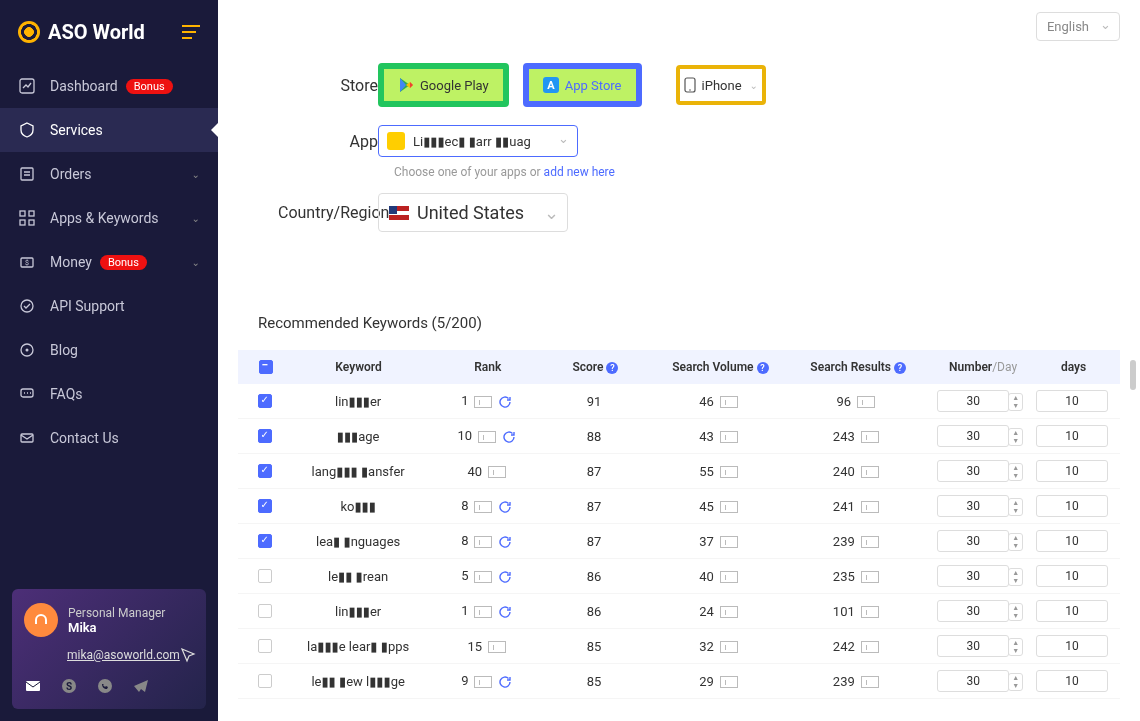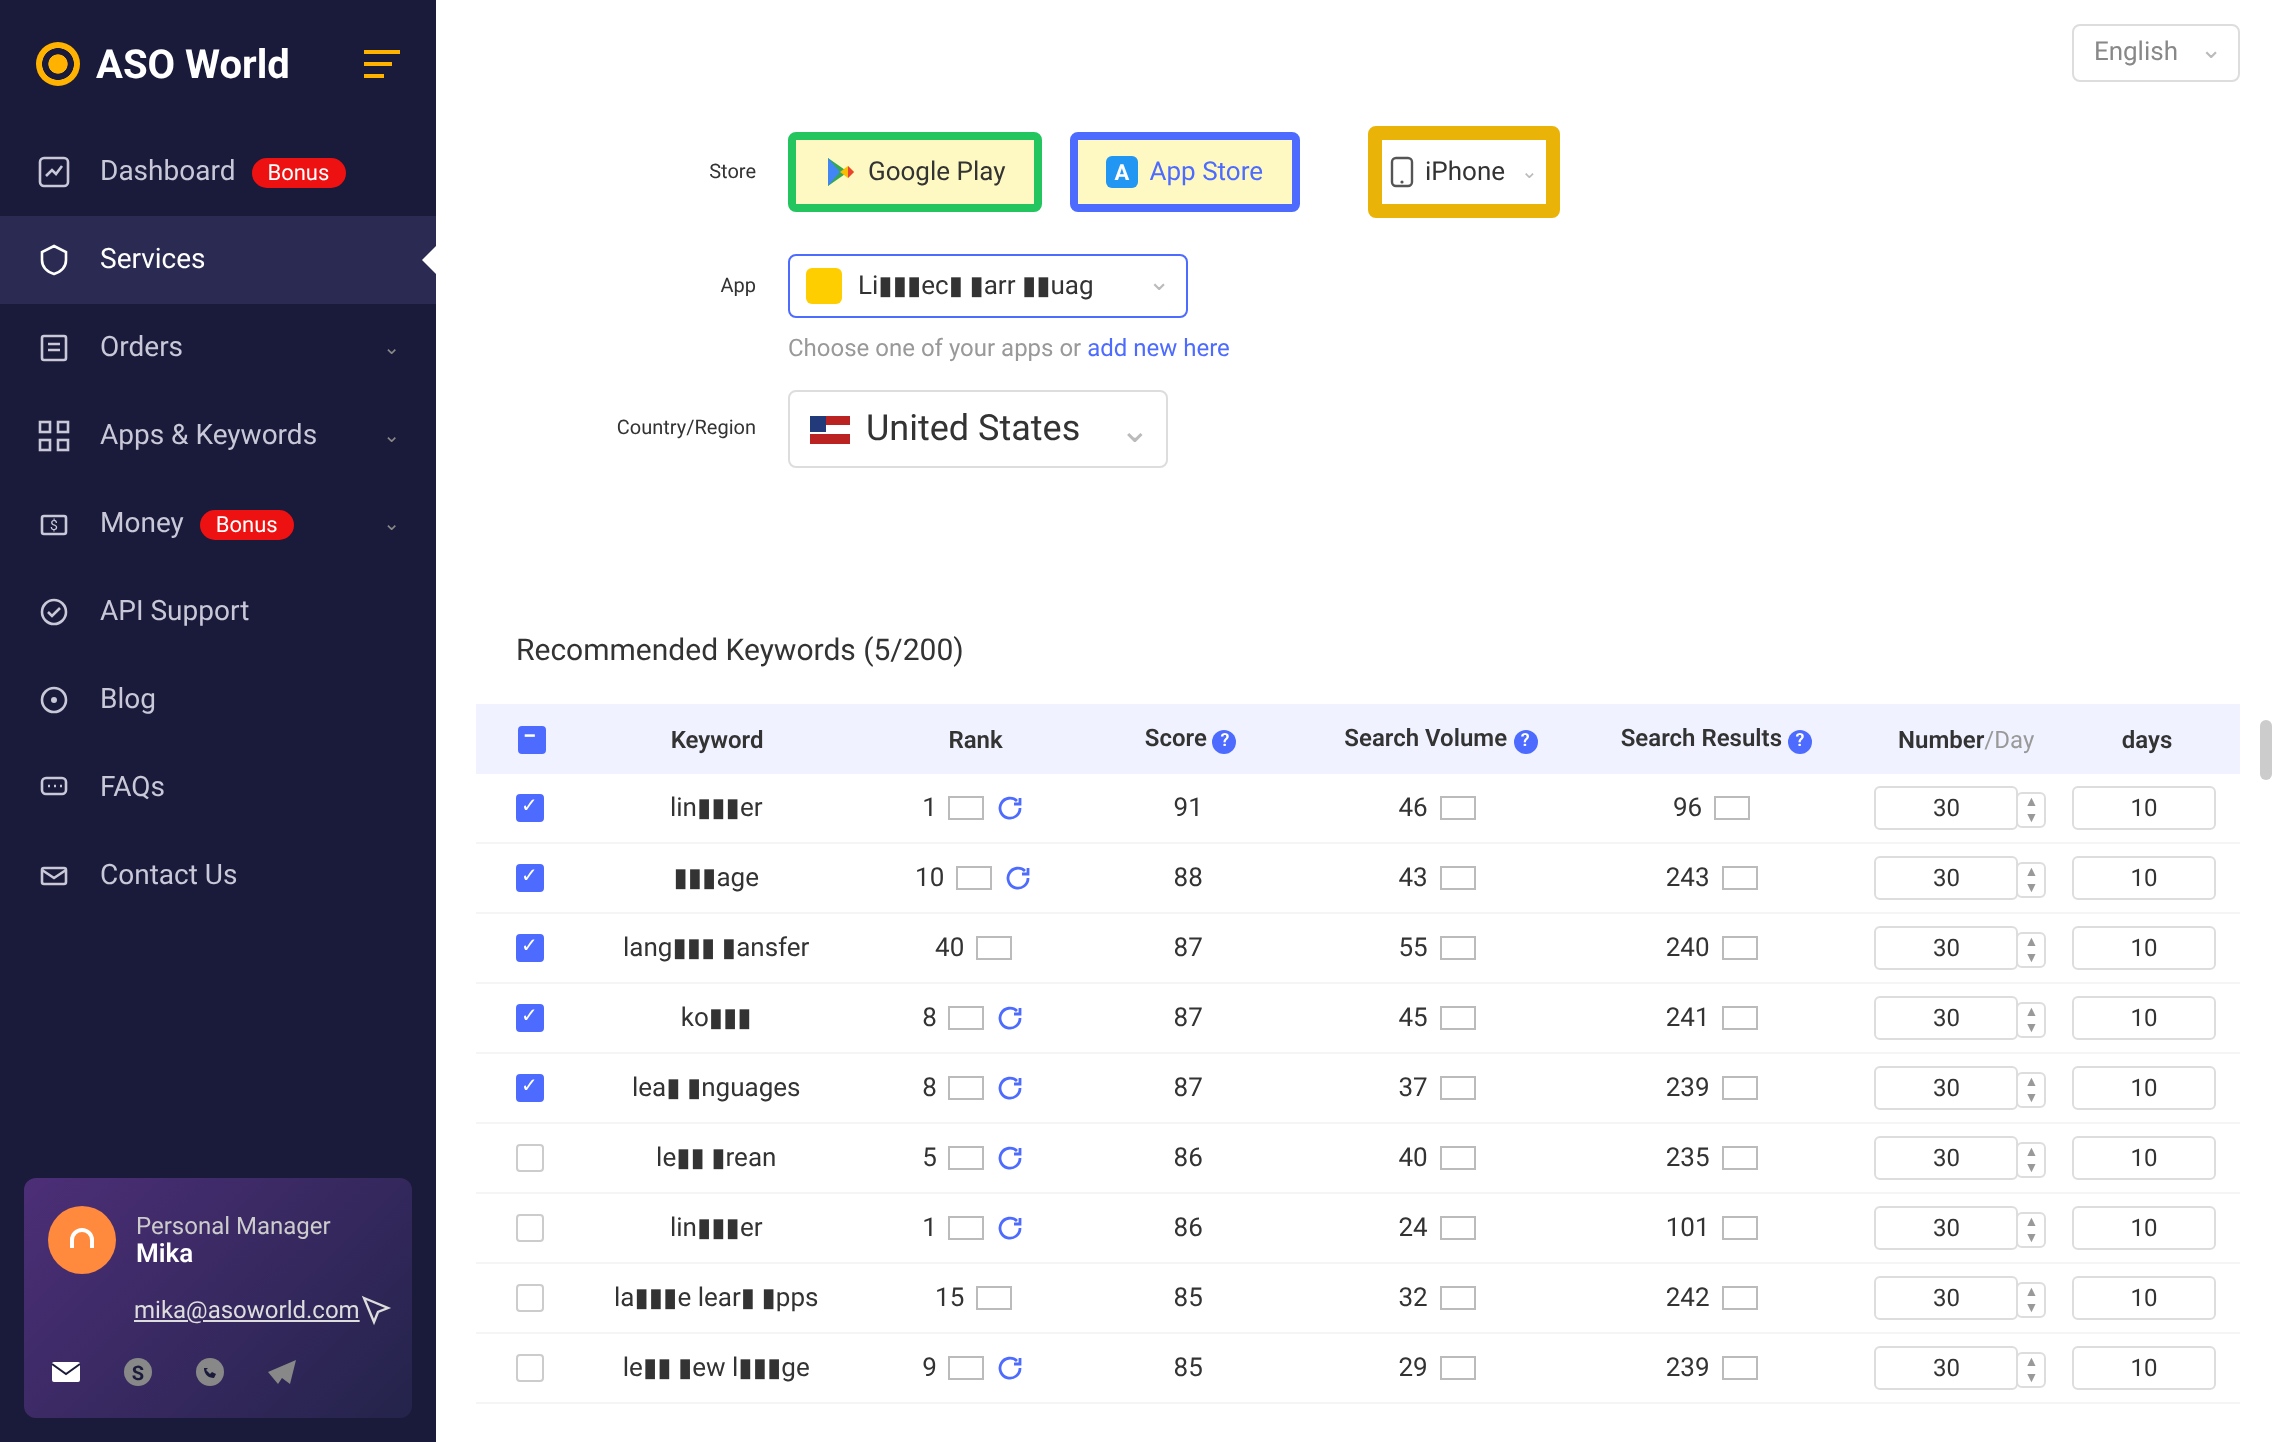--- a/index.html
+++ b/index.html
@@ -22,25 +22,25 @@
 .pm-label { font-size: 12px; color: #ccc; }
 .pm-name { font-size: 13px; font-weight: 600; color: #fff; }
 .pm-email { font-size: 12px; color: #ddd; text-decoration: underline; margin-top: 10px; display: flex; align-items: center; justify-content: space-between; padding-left: 43px; }
 .pm-icons { display: flex; gap: 18px; margin-top: 14px; color: #bbb; }
 .main { flex: 1; background: #fff; overflow-y: auto; position: relative; }
 .topbar { display: flex; justify-content: flex-end; padding: 12px 20px; }
 .lang-select { border: 1px solid #ddd; border-radius: 4px; padding: 6px 30px 6px 10px; font-size: 13px; color: #888; background: #fff; position: relative; }
 .lang-select::after { content: "⌄"; position: absolute; right: 8px; top: 4px; color: #bbb; }
 .config { background: #fff; border-radius: 6px; padding: 10px 40px 30px; margin: 0 20px; }
 .config-row { display: flex; align-items: center; margin-bottom: 18px; }
-.config-label { width: 100px; text-align: right; margin-right: 16px; font-size: 10px; color: #333; }
-.store-btn { display: inline-flex; align-items: center; border: 4px solid #22c55e; border-radius: 4px; padding: 8px 14px; margin-right: 14px; font-size: 13px; cursor: pointer; background: #fef9c3; }
+.config-label { width: 100px; text-align: right; font-size: 16px; color: #333; }
+.store-btn { display: inline-flex; align-items: center; border: 6px solid #22c55e; border-radius: 4px; padding: 8px 14px; margin-right: 14px; font-size: 13px; cursor: pointer; background: #bef264; }
 .store-btn.active { border-color: #4d6bff; color: #4d6bff; }
 .store-btn .store-icon { width: 16px; height: 16px; margin-right: 6px; }
-.device-btn { display: inline-flex; align-items: center; border: 7px solid #eab308; border-radius: 4px; padding: 8px 4px; font-size: 13px; cursor: pointer; background: #fff; }
+.device-btn { display: inline-flex; align-items: center; border: 4px solid #eab308; border-radius: 4px; padding: 8px 4px; font-size: 13px; cursor: pointer; background: #fff; }
 .device-btn svg { margin-right: 6px; }
 .device-btn .chev-down { margin-left: 8px; color: #bbb; font-size: 10px; }
 .app-select { border: 1px solid #4d6bff; border-radius: 4px; padding: 6px 26px 6px 8px; font-size: 13px; display: inline-flex; align-items: center; position: relative; min-width: 200px; }
 .app-select::after { content: "⌄"; position: absolute; right: 8px; top: 5px; color: #bbb; }
 .app-icon-sm { width: 18px; height: 18px; background: #ffce00; border-radius: 3px; margin-right: 8px; }
 .hint { font-size: 12px; color: #999; margin-left: 116px; margin-top: -10px; margin-bottom: 14px; }
 .hint a { color: #4d6bff; text-decoration: none; }
 .country-select { border: 1px solid #ddd; border-radius: 4px; padding: 8px 30px 8px 10px; font-size: 18px; display: inline-flex; align-items: center; position: relative; min-width: 190px; }
 .country-select::after { content: "⌄"; position: absolute; right: 8px; top: 8px; color: #bbb; }
 .flag { width: 20px; height: 14px; background: linear-gradient(#b22 33%, #fff 33%, #fff 66%, #b22 66%); margin-right: 8px; position: relative; }

